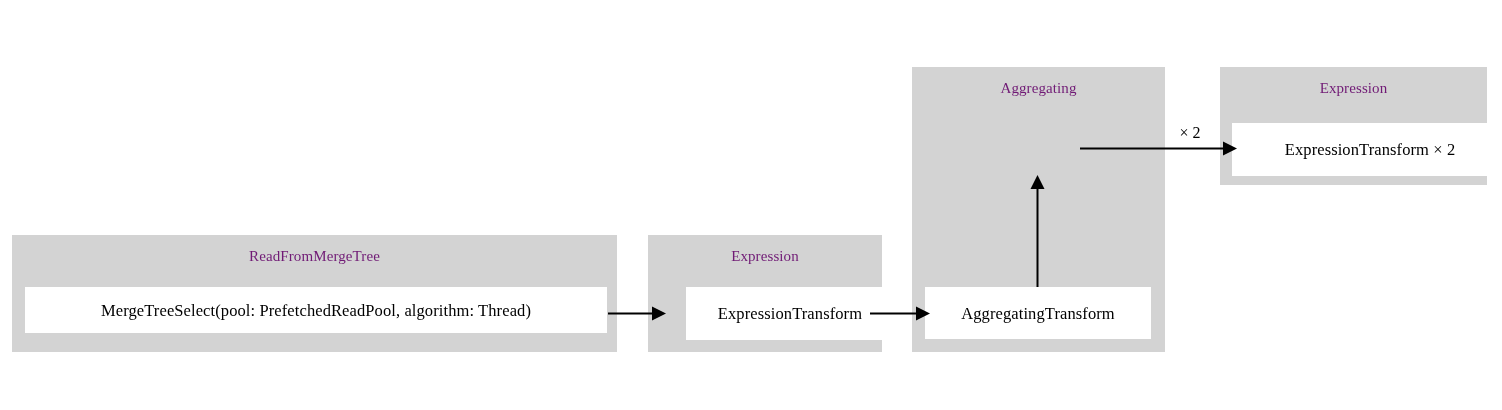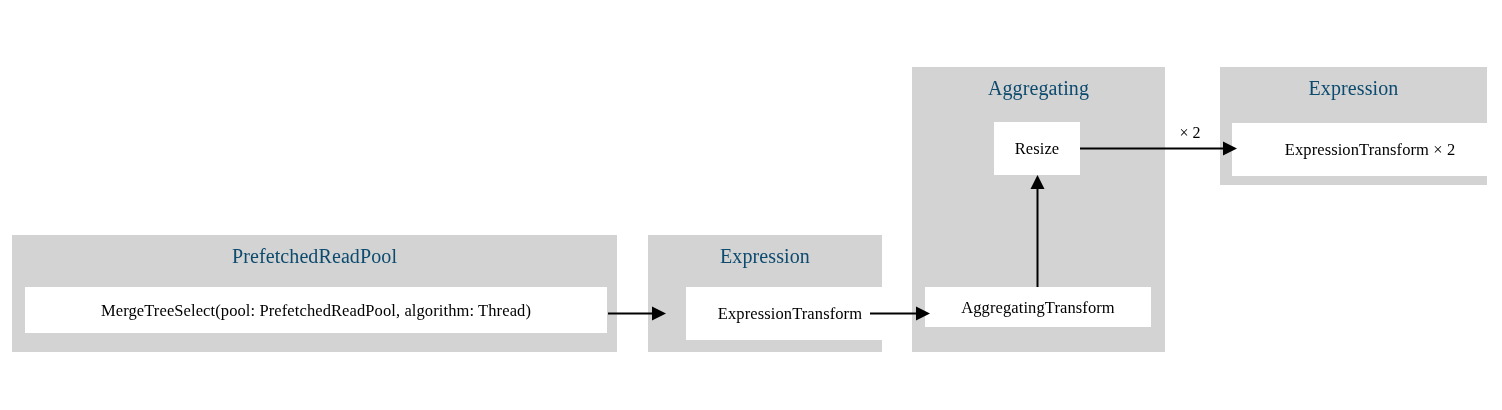--- a/index.html
+++ b/index.html
@@ -23,23 +23,23 @@
   .cluster {
     position: absolute;
     background: #d3d3d3;
     box-sizing: border-box;
   }
   .cluster-title {
     position: absolute;
     left: 0;
     right: 0;
     text-align: center;
-    font-size: 20px;
+    font-size: 15px;
     line-height: 19px;
-    color: #0c4a6e;
+    color: #701a75;
     white-space: nowrap;
     letter-spacing: 0.1px;
   }
   
   .node {
     position: absolute;
     background: #ffffff;
     box-sizing: border-box;
     display: flex;
     align-items: center;
@@ -79,40 +79,37 @@
     white-space: nowrap;
     text-align: center;
   }
 </style>
 </head>
 <body>
 
 <div id="canvas">
 
   <div class="cluster" style="left:12px; top:235px; width:605px; height:117px;">
-    <div class="cluster-title" style="top:12px;">PrefetchedReadPool</div>
+    <div class="cluster-title" style="top:12px;">ReadFromMergeTree</div>
   </div>
   <div class="node" style="left:25px; top:287px; width:582px; height:46px;">
     <span class="node-label">MergeTreeSelect(pool: PrefetchedReadPool, algorithm: Thread)</span>
   </div>
 
   <div class="cluster" style="left:648px; top:235px; width:234px; height:117px;">
     <div class="cluster-title" style="top:12px;">Expression</div>
   </div>
   <div class="node" style="left:661px; top:287px; width:208px; height:53px;margin-left:25px;">
     <span class="node-label">ExpressionTransform</span>
   </div>
 
   <div class="cluster" style="left:912px; top:67px; width:253px; height:285px;">
     <div class="cluster-title" style="top:12px;">Aggregating</div>
   </div>
-  <div class="node" style="left:994px; top:122px; width:86px; height:53px;">
-    <span class="node-label">Resize</span>
-  </div>
-  <div class="node" style="left:925px; top:287px; width:226px; height:40px;">
+  <div class="node" style="left:925px; top:287px; width:226px; height:52px;">
     <span class="node-label">AggregatingTransform</span>
   </div>
 
   <div class="cluster" style="left:1220px; top:67px; width:267px; height:118px;">
     <div class="cluster-title" style="top:12px;">Expression</div>
   </div>
   <div class="node" style="left:1232px; top:123px; width:276px; height:53px;">
     <span class="node-label">ExpressionTransform × 2</span>
   </div>
 

